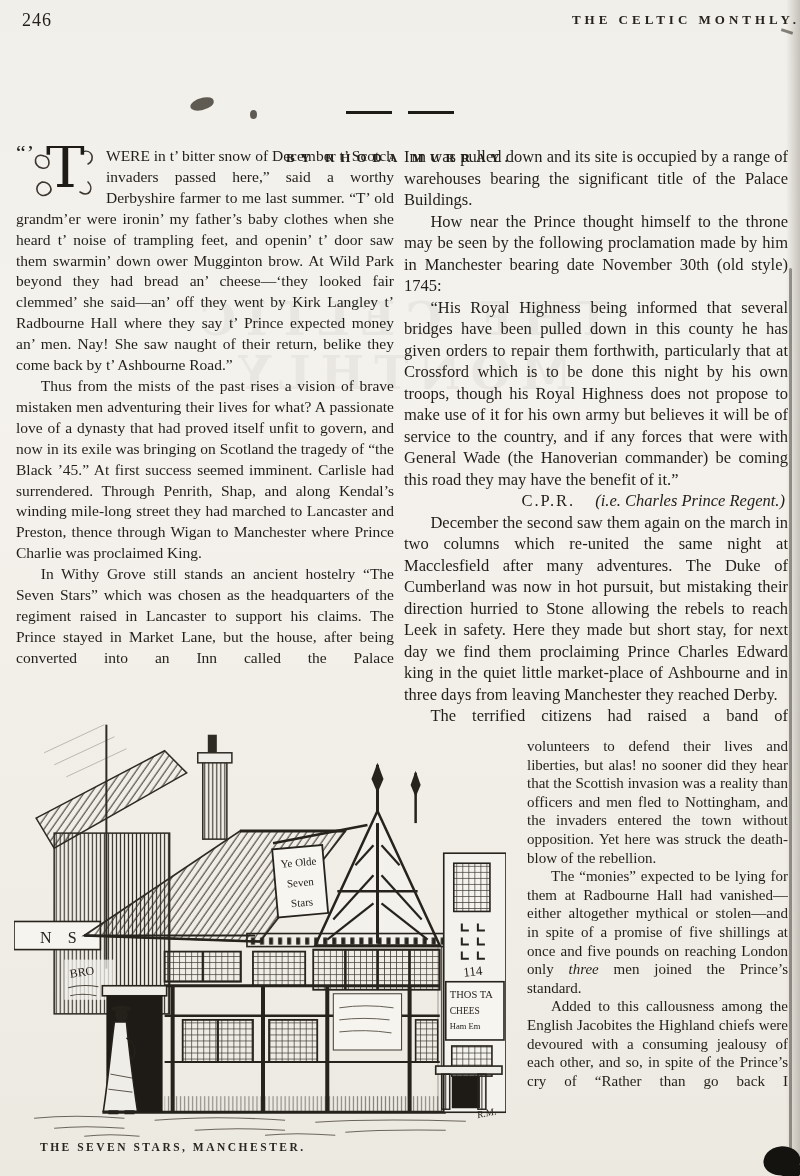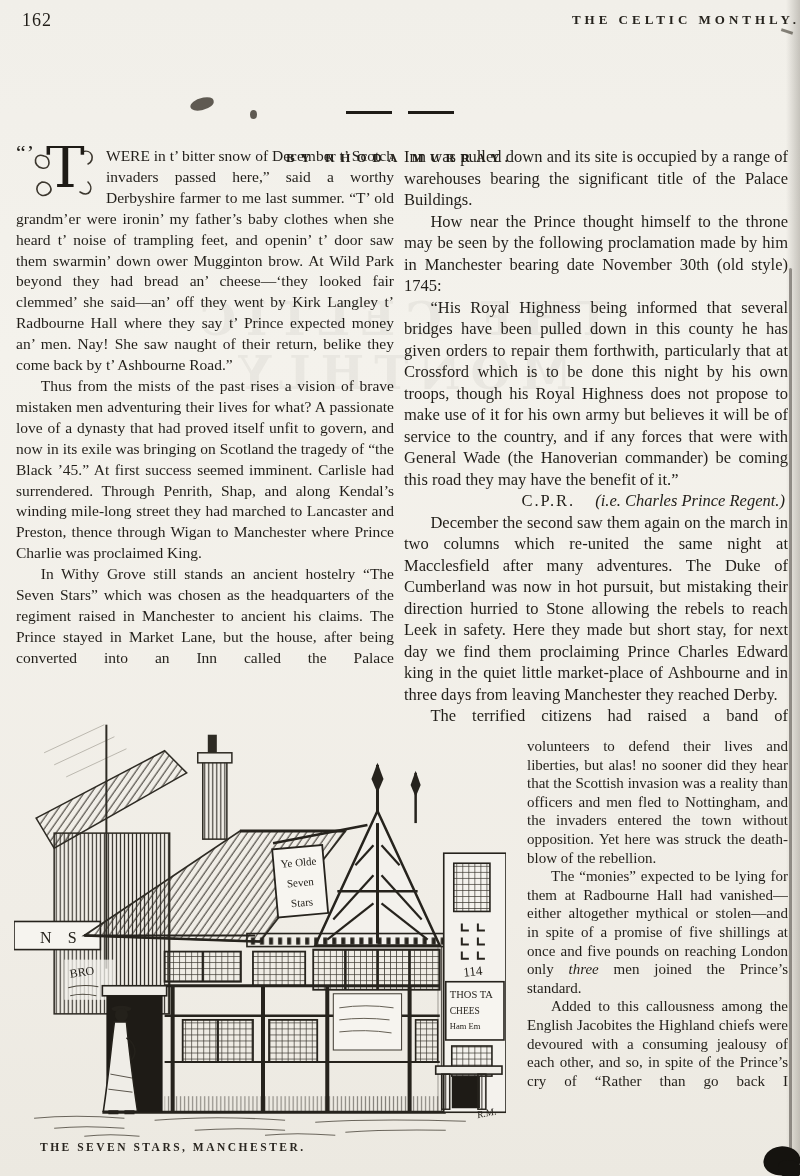--- a/index.html
+++ b/index.html
@@ -61,21 +61,21 @@
   .sp2{left:250px;top:110px;width:7px;height:9px;border-radius:50%;}
   .sp3{left:781px;top:30px;width:12px;height:3px;transform:rotate(18deg);opacity:.6;}
 </style>
 </head>
 <body>
 
 <div id="page">
 
   <div class="ghost">THE CELTIC MONTHLY</div>
 
-  <div class="pagenum">162</div>
+  <div class="pagenum">246</div>
   <div class="journal">THE CELTIC MONTHLY.</div>
 
   <div class="rules"><i></i><i></i></div>
   <div class="byline">BY RHODA MURRAY.</div>
 
   <div id="col-left" class="col">
     <p class="para noindent">
       <span class="dc-wrap">
         <svg class="dc-flourish" width="70" height="62" viewBox="0 0 70 62">
           <g fill="none" stroke="#3c372e" stroke-width="1.6" stroke-linecap="round">
@@ -83,21 +83,21 @@
             <path d="M12 40 C2 44 8 58 18 52 C24 48 20 40 12 40 Z"></path>
             <path d="M52 10 C62 6 66 18 58 22"></path>
             <path d="M50 50 C60 56 64 46 58 40"></path>
           </g>
         </svg>
         <span class="dc-quotes">“’</span>
         <span class="dc-letter">T</span>
       </span><span>WERE in t’ bitter snow of December t’ Scotch invaders passed here,” said a worthy Derbyshire farmer to me last summer. “T’ old grandm’er were ironin’ my father’s baby clothes when she heard t’ noise of trampling feet, and openin’ t’ door saw them swarmin’ down ower Mugginton brow. At Wild Park beyond they had bread an’ cheese—‘they looked fair clemmed’ she said—an’ off they went by Kirk Langley t’ Radbourne Hall where they say t’ Prince expected money an’ men. Nay! She saw naught of their return, belike they come back by t’ Ashbourne Road.”</span>
     </p>
     <p class="para">Thus from the mists of the past rises a vision of brave mistaken men adventuring their lives for what? A passionate love of a dynasty that had proved itself unfit to govern, and now in its exile was bringing on Scotland the tragedy of “the Black ’45.” At first success seemed imminent. Carlisle had surrendered. Through Penrith, Shap, and along Kendal’s winding mile-long street they had marched to Lancaster and Preston, thence through Wigan to Manchester where Prince Charlie was proclaimed King.</p>
-    <p class="para force-just">In Withy Grove still stands an ancient hostelry “The Seven Stars” which was chosen as the headquarters of the regiment raised in Manchester to ancient his claims. The Prince stayed in Market Lane, but the house, after being converted into an Inn called the Palace</p>
+    <p class="para force-just">In Withy Grove still stands an ancient hostelry “The Seven Stars” which was chosen as the headquarters of the regiment raised in Lancaster to support his claims. The Prince stayed in Market Lane, but the house, after being converted into an Inn called the Palace</p>
   </div>
 
   <div id="col-right" class="col">
     <p class="para noindent">Inn was pulled down and its site is occupied by a range of warehouses bearing the significant title of the Palace Buildings.</p>
     <p class="para">How near the Prince thought himself to the throne may be seen by the following proclamation made by him in Manchester bearing date November 30th (old style) 1745:</p>
     <p class="para">“His Royal Highness being informed that several bridges have been pulled down in this county he has given orders to repair them forthwith, particularly that at Crossford which is to be done this night by his own troops, though his Royal Highness does not propose to make use of it for his own army but believes it will be of service to the country, and if any forces that were with General Wade (the Hanoverian commander) be coming this road they may have the benefit of it.”</p>
     <p class="para cpr-line">
       <span class="cpr-abbr">C.P.R.</span>
       <span class="cpr-note">(i.e. Charles Prince Regent.)</span>
     </p>

